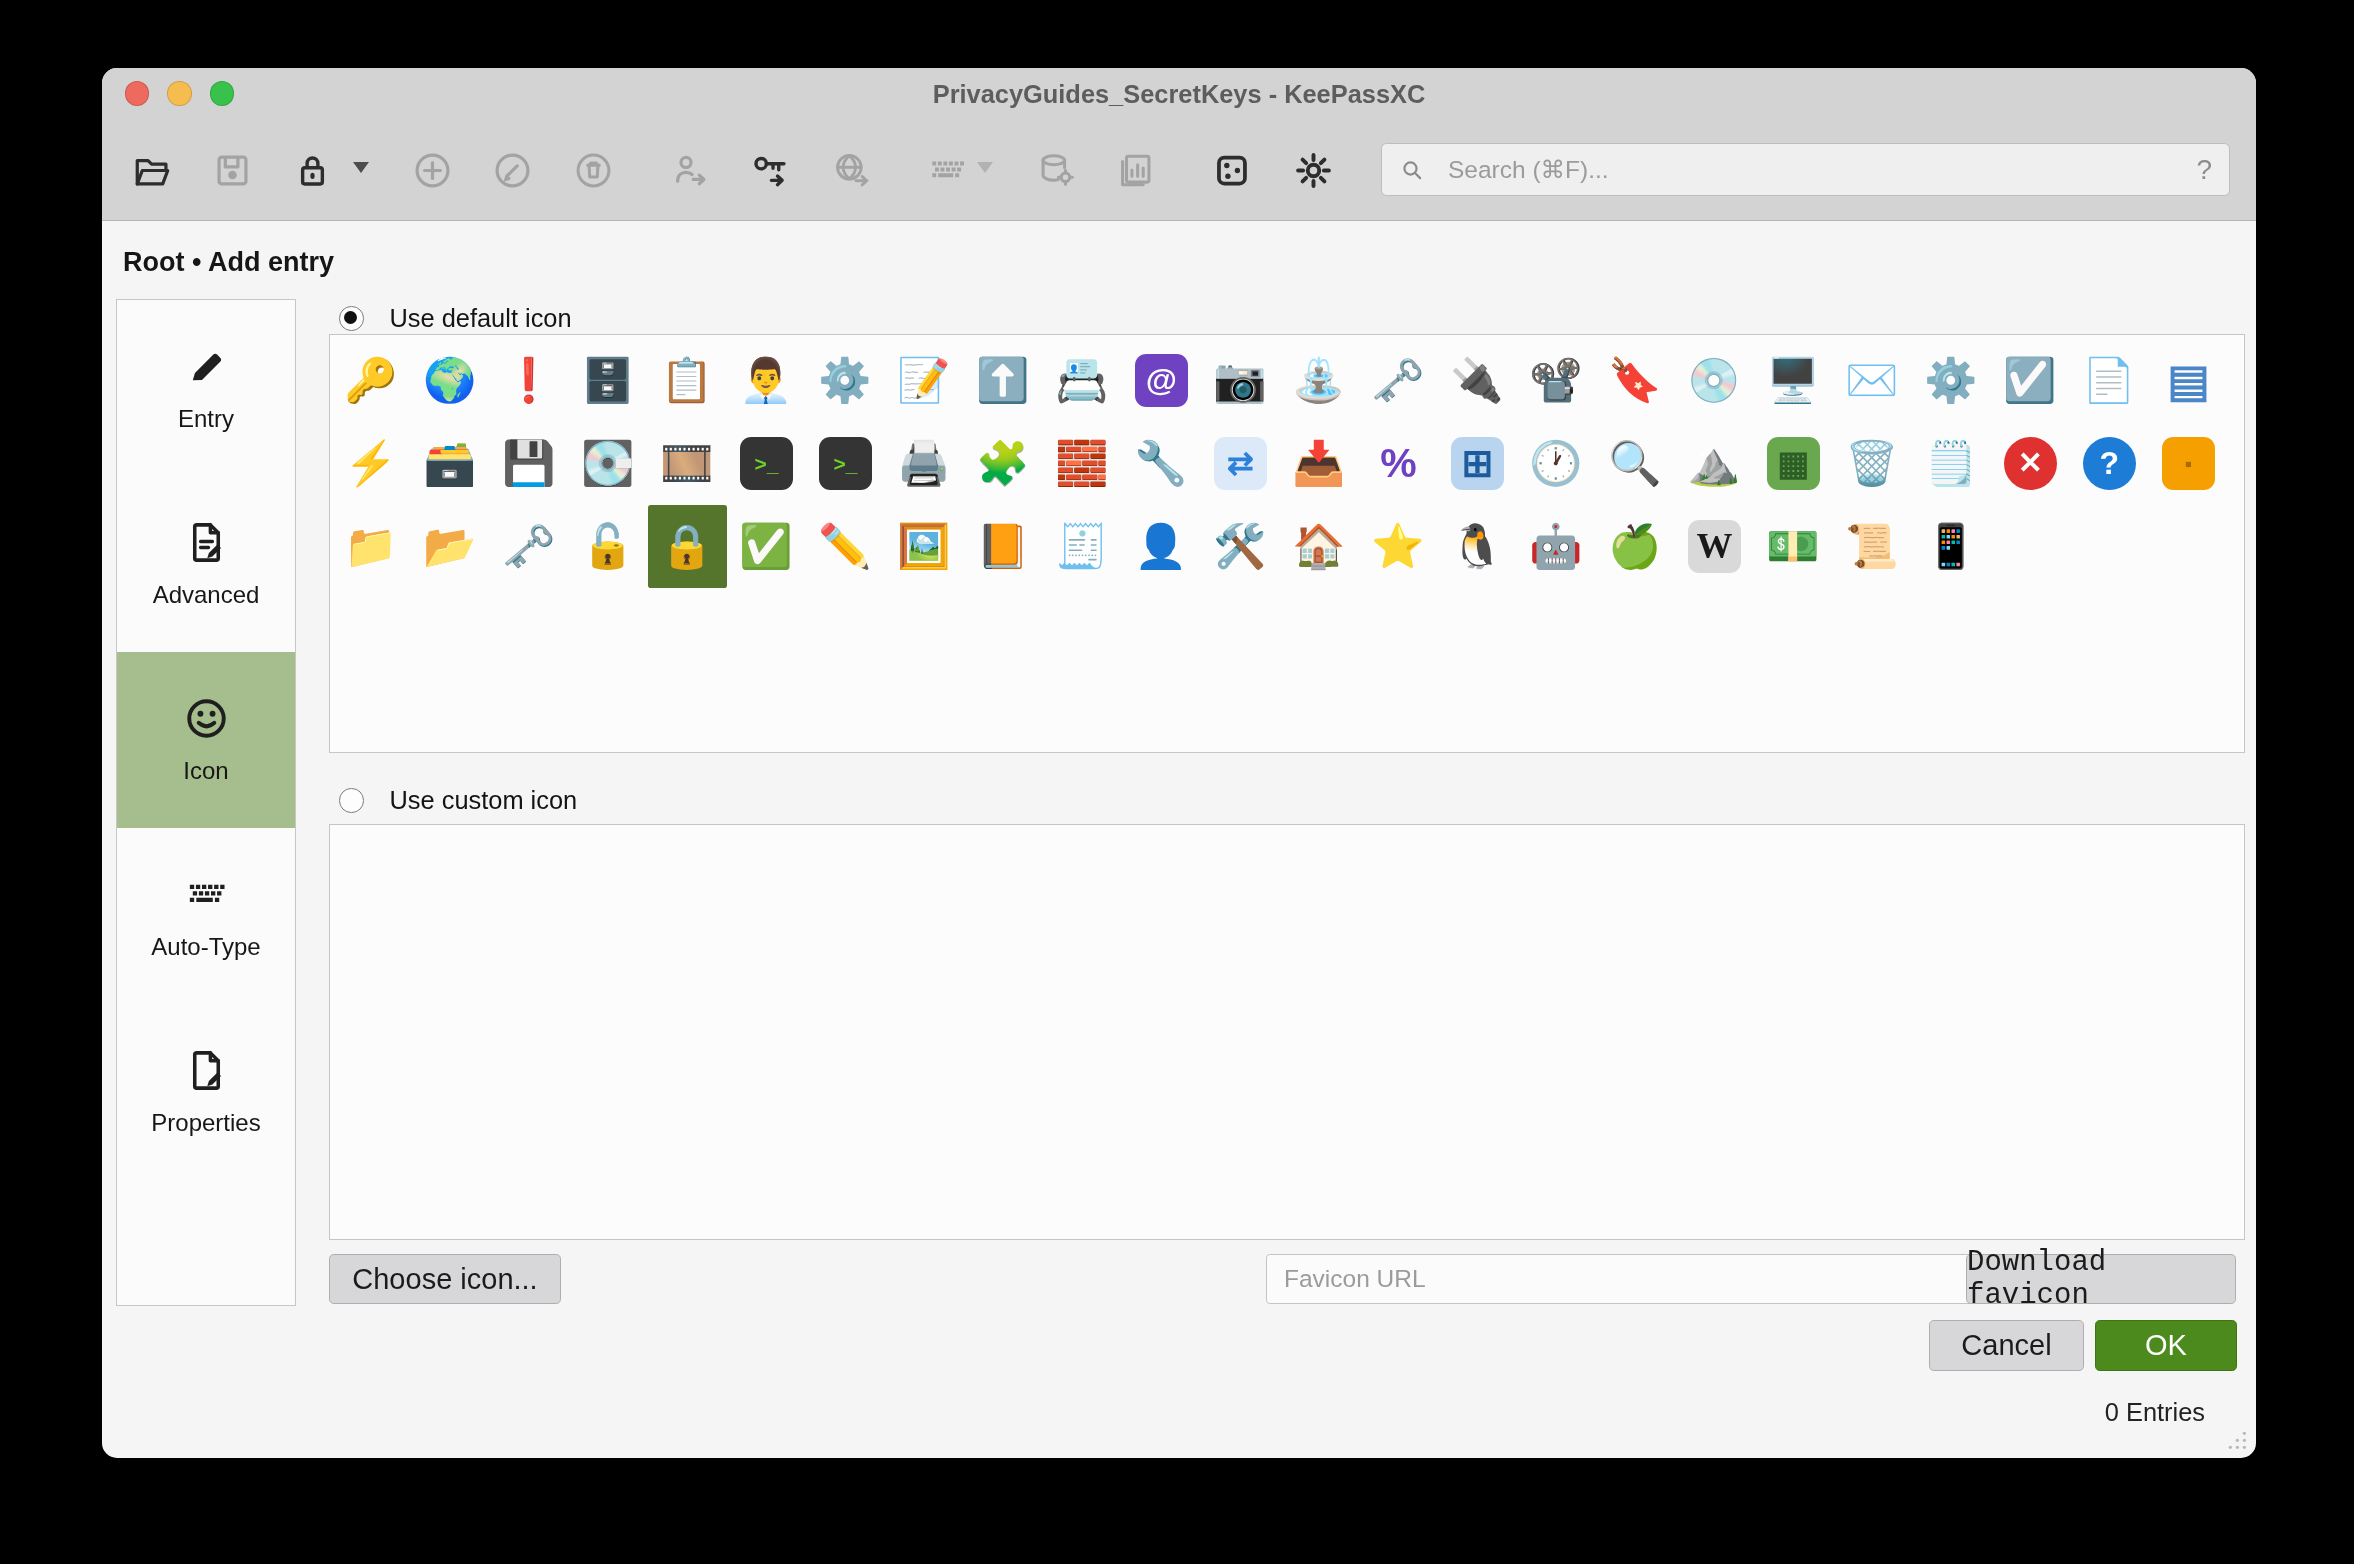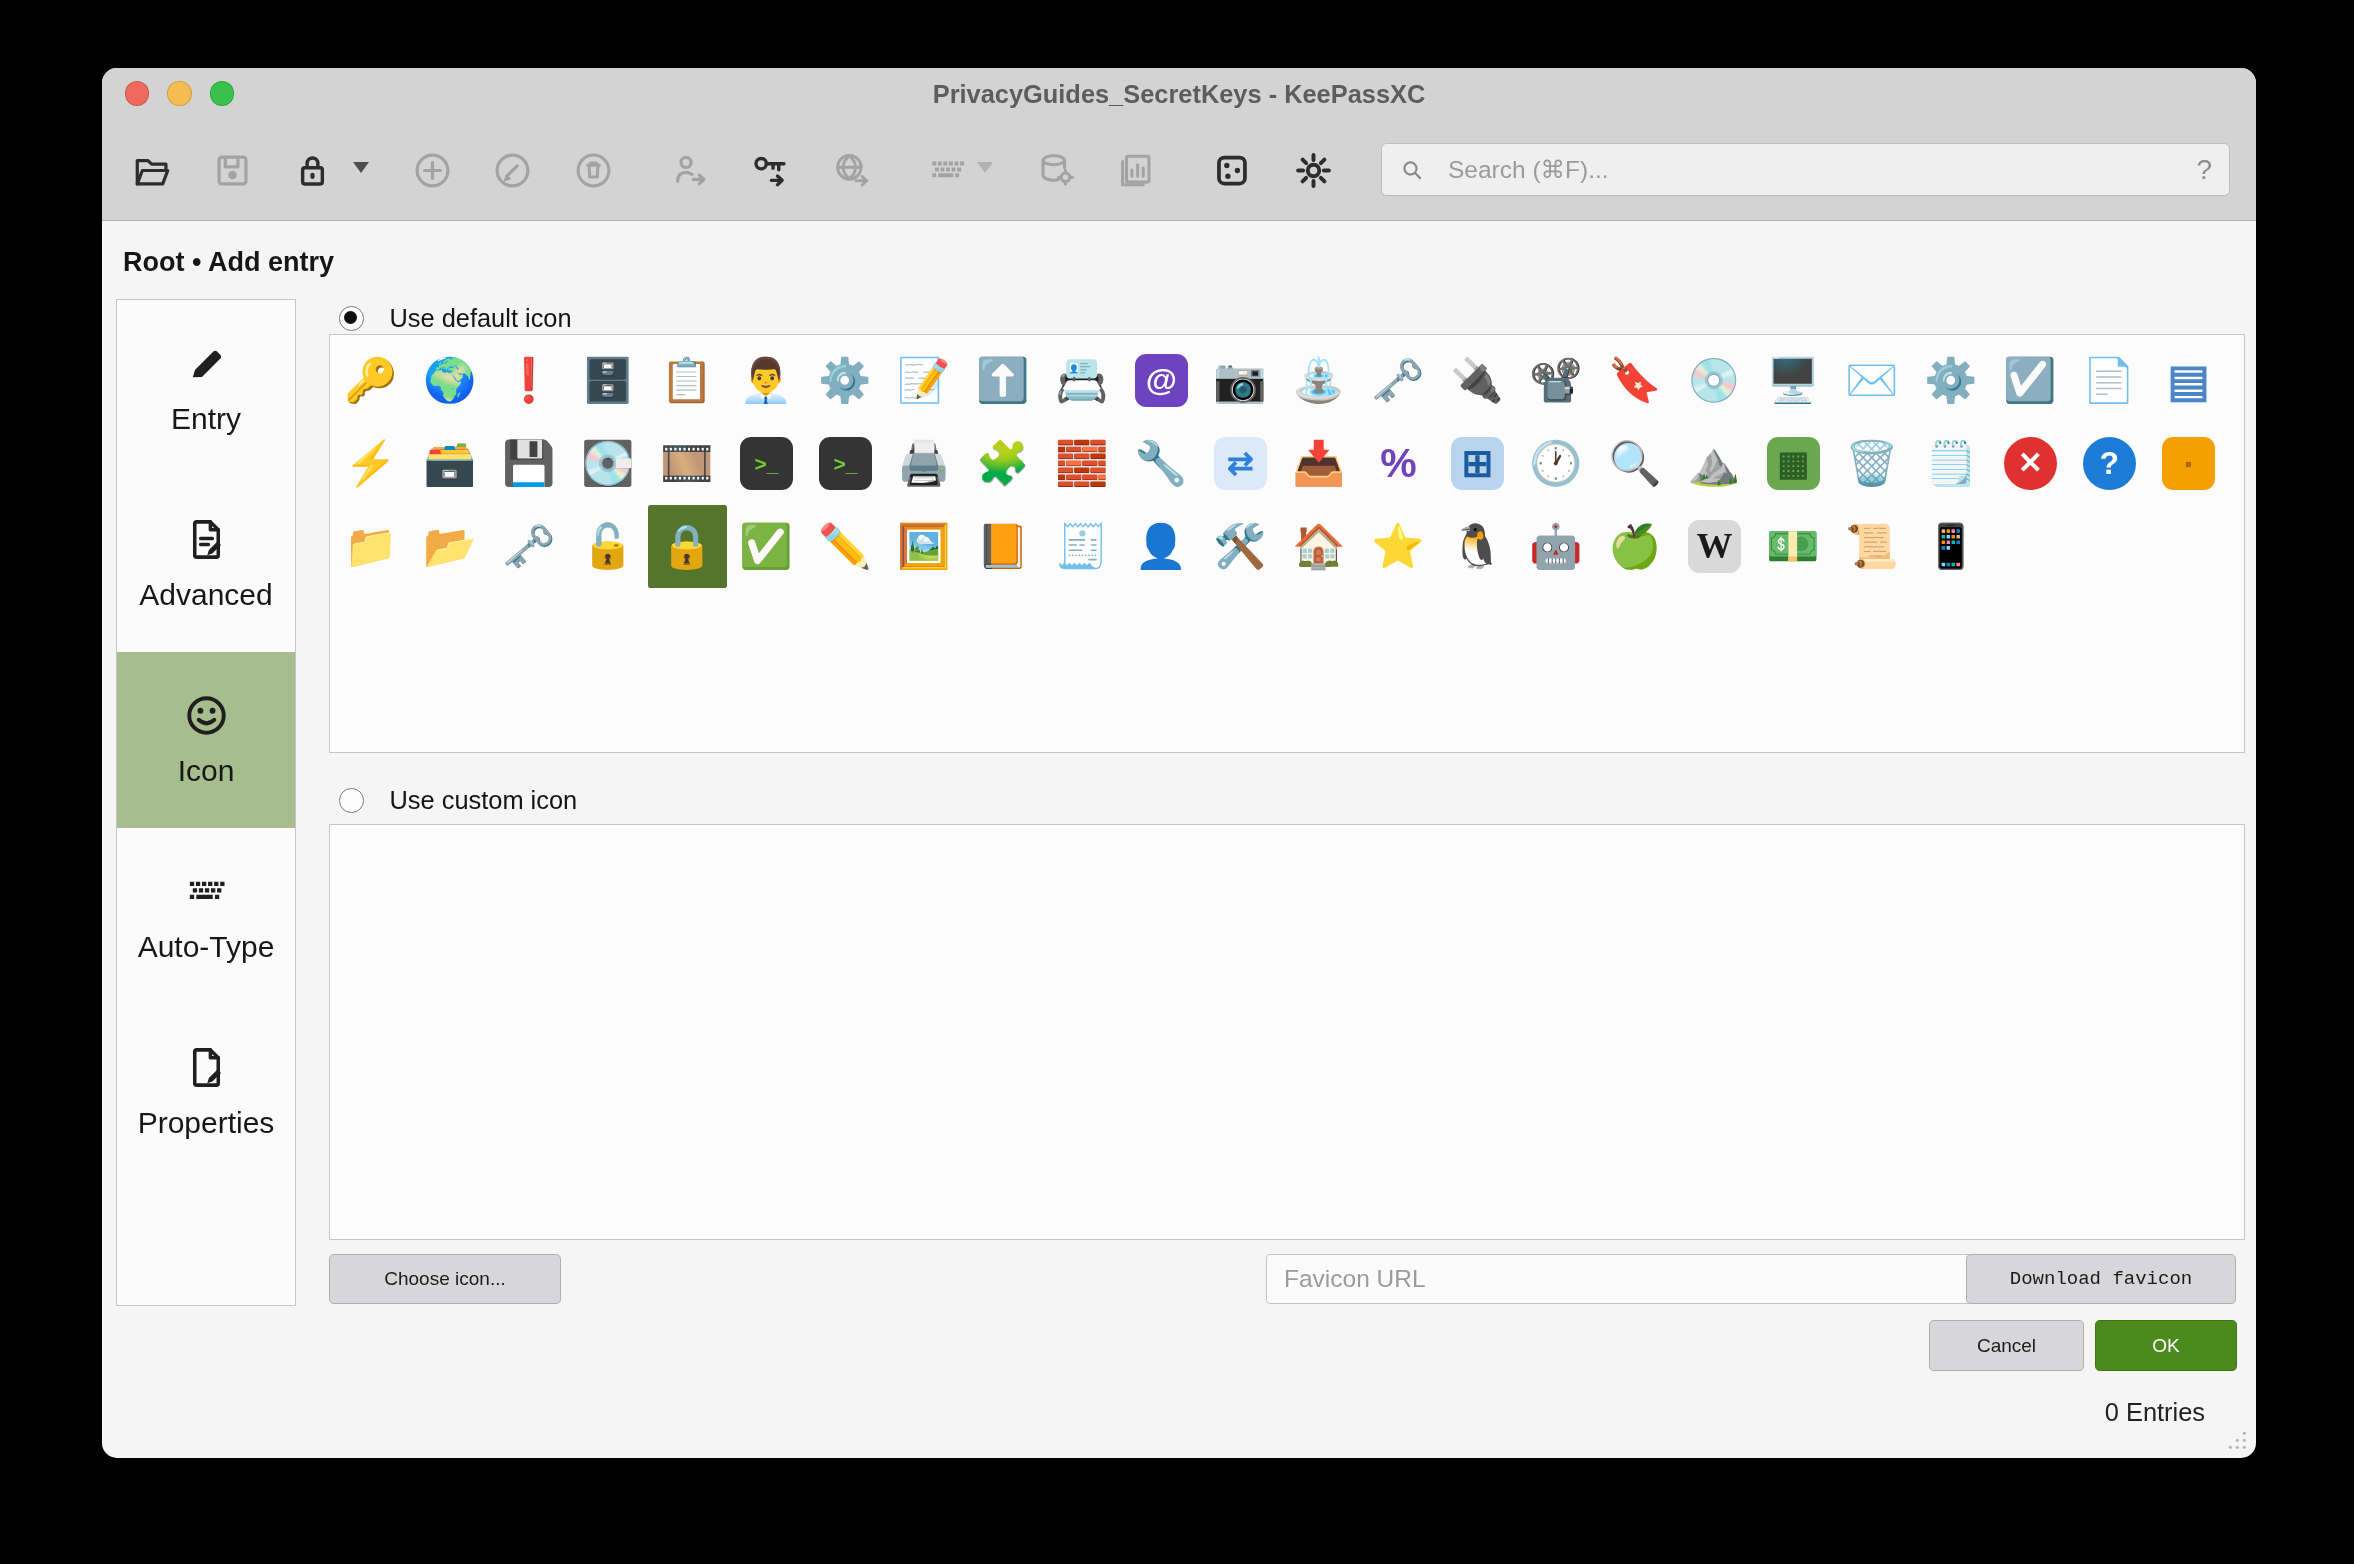--- a/index.html
+++ b/index.html
@@ -22,35 +22,35 @@
   .search input{flex:1;border:0;background:transparent;outline:none;font-size:24.5px;color:#333;font-family:"Liberation Sans",sans-serif;margin-left:8px;}
   .search input::placeholder{color:#9b9b9b;}
   .qmark{font-size:28px;color:#8c8c8c;}
   
   .crumb{position:absolute;left:21px;top:179px;font-size:27px;font-weight:bold;color:#161616;}
   .sidebar{position:absolute;left:14px;top:231px;width:180px;height:1007px;background:#fbfbfb;
            border:0.9px solid #c6c6c6;box-sizing:border-box;display:flex;flex-direction:column;}
   .sitem{height:176px;display:flex;flex-direction:column;align-items:center;justify-content:center;gap:15px;}
   .sitem.sel{background:#a6bd8d;align-items:center;}
   .sicon{width:47px;height:47px;color:#1f1f1f;}
-  .slabel{font-size:30px;color:#171717;}
+  .slabel{font-size:24px;color:#171717;}
   .radiorow{position:absolute;display:flex;align-items:center;gap:26px;}
   .radio{width:24.5px;height:24.5px;border-radius:50%;border:1.9px solid #7c7c7c;background:#fdfdfd;box-sizing:border-box;position:relative;}
   .radio.on::after{content:"";position:absolute;left:3.8px;top:3.8px;width:13px;height:13px;border-radius:50%;background:#101010;}
   .rlabel{font-size:25.4px;color:#141414;}
   .panel{position:absolute;left:227px;width:1916px;background:#fcfcfc;border:0.9px solid #c6c6c6;box-sizing:border-box;}
   #gridpanel{top:266px;height:419px;padding:3.8px 0 0 1.9px;}
   #custompanel{top:756px;height:416px;}
   .irow{display:flex;height:83px;}
   .cell{width:79px;height:83px;display:flex;align-items:center;justify-content:center;font-size:43px;line-height:1;}
   .cell.sel{background:#55742c;border-radius:2.8px;}
   .tile{display:flex;align-items:center;justify-content:center;width:53px;height:53px;border-radius:11.3px;font-weight:bold;}
   .tile.round{border-radius:50%;}
   .btn{position:absolute;height:50px;background:#d7d7da;border:0.9px solid #aeaeae;border-radius:4.7px;
-       font-size:19px;color:#1b1b1b;display:flex;align-items:center;justify-content:center;box-sizing:border-box;}
+       font-size:29px;color:#1b1b1b;display:flex;align-items:center;justify-content:center;box-sizing:border-box;}
   #choosebtn{left:227px;top:1186px;width:232px;}
   #downloadbtn{left:1864px;top:1186px;width:270px;font-family:Liberation Mono, monospace;}
   #faviconinput{position:absolute;left:1164px;top:1186px;width:708px;height:50px;border:0.9px solid #c4c4c4;border-radius:3.8px;
        background:#fbfbfb;box-sizing:border-box;font-size:24.5px;color:#333;padding:0 17px;outline:none;font-family:"Liberation Sans",sans-serif;}
   #faviconinput::placeholder{color:#9b9b9b;}
   #cancelbtn{left:1827px;top:1252px;width:155px;height:51px;}
   #okbtn{left:1993px;top:1252px;width:142px;height:51px;background:#4c8a1d;border:0.9px solid #3f7314;color:#fff;}
   .status{position:absolute;right:51px;top:1330px;font-size:25.4px;color:#222;}
   .grip{position:absolute;right:7.5px;bottom:5.6px;width:28px;height:28px;color:#b9b9b9;}
   svg{display:block;}

